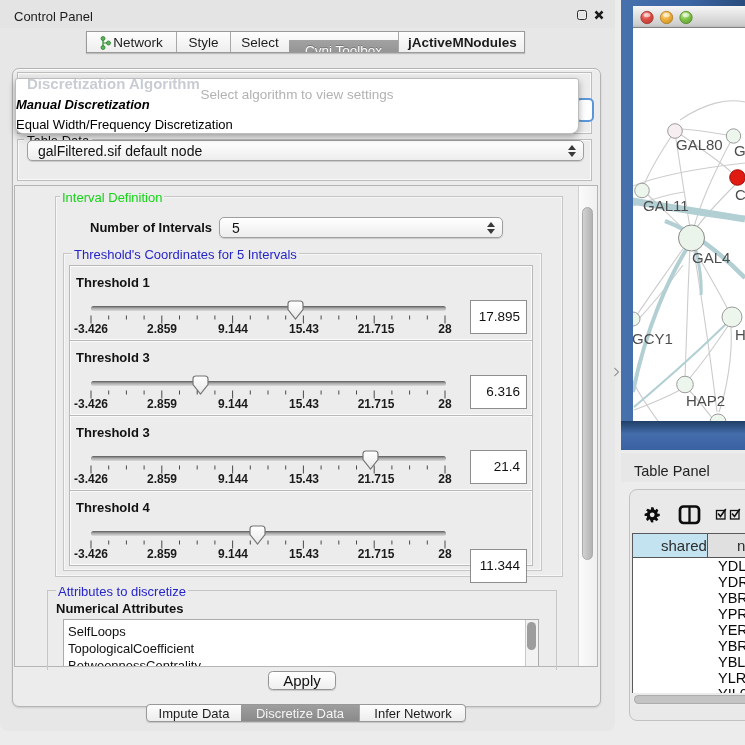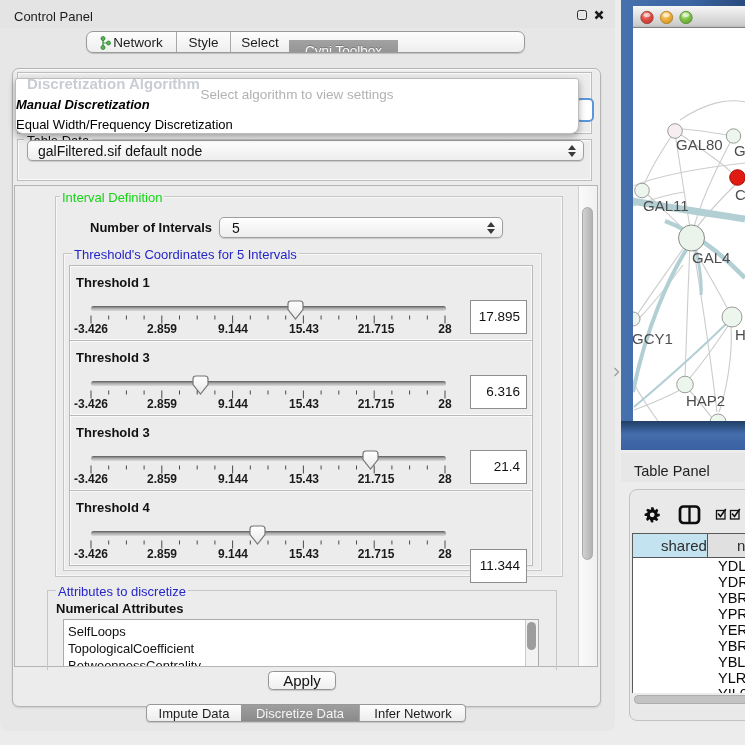--- a/index.html
+++ b/index.html
@@ -34,32 +34,33 @@
 
 <div class="abs" id="cpwin" style="left:0;top:0;width:615px;height:731px;background:#e7e7e7;border-radius:0 0 8px 8px;"></div>
 
 <div class="abs" style="left:0;top:0;width:615px;height:28px;background:#e4e4e4;"></div>
 <div class="abs" style="left:14px;top:9px;font-size:13px;color:#1c1c1c;">Control Panel</div>
 <div class="abs" style="left:577px;top:10px;width:10px;height:10px;border:1.5px solid #2a2a2a;border-radius:2.5px;box-shadow:inset 0 0 0 .5px rgba(255,255,255,.5);"></div>
 <svg class="abs" style="left:594px;top:10px;" width="10" height="10" viewBox="0 0 10 10">
     <path d="M0.6,2.4 L2.4,0.6 L5,3.2 L7.6,0.6 L9.4,2.4 L6.8,5 L9.4,7.6 L7.6,9.4 L5,6.8 L2.4,9.4 L0.6,7.6 L3.2,5 Z" fill="#1a1a1a"></path>
   </svg>
 
-<div class="abs" id="toptabs" style="left:86px;top:31px;width:439px;height:22px;border:1px solid #9a9a9a;border-radius:7px;background:linear-gradient(#fdfdfd,#eeeeee);box-shadow:0 1px 1px rgba(0,0,0,.18);overflow:hidden;">
+<div class="abs" id="toptabs" style="left:86px;top:31px;width:439px;height:22px;border:1px solid #9a9a9a;border-radius:0;background:linear-gradient(#fdfdfd,#eeeeee);box-shadow:0 1px 1px rgba(0,0,0,.18);overflow:hidden;">
   <div class="seg" style="left:0;width:89px;line-height:21px;">
     <svg width="11" height="14" viewBox="0 0 11 14" style="vertical-align:-3px;margin-right:2px;">
       <line x1="3" y1="3" x2="3" y2="11" stroke="#3f9c3f" stroke-width="1.4"></line>
       <line x1="3" y1="7" x2="8" y2="7" stroke="#3f9c3f" stroke-width="1.2"></line>
       <circle cx="3" cy="2.5" r="2" fill="#59b359" stroke="#2f7d2f" stroke-width=".8"></circle>
       <circle cx="3" cy="11.5" r="2" fill="#59b359" stroke="#2f7d2f" stroke-width=".8"></circle>
       <circle cx="8.5" cy="7" r="2" fill="#59b359" stroke="#2f7d2f" stroke-width=".8"></circle>
     </svg>Network</div>
   <div class="seg" style="left:89px;width:54px;line-height:21px;border-left:1px solid #a8a8a8;">Style</div>
   <div class="seg" style="left:143px;width:59px;line-height:21px;border-left:1px solid #a8a8a8;">Select</div>
   <div class="seg" style="left:202px;width:109px;line-height:21px;background:linear-gradient(#a2a2a2,#8d8d8d);color:#fafafa;text-shadow:0 -1px 0 #777;margin-top:8px;">Cyni Toolbox</div>
+  <div class="seg" style="left:311px;width:128px;line-height:21px;border-left:1px solid #a8a8a8;font-weight:bold;">jActiveMNodules</div>
 </div>
 
 <div class="abs" id="mainpanel" style="left:12px;top:68px;width:589px;height:639px;background:#ececec;border:1px solid #b4b4b4;border-radius:7px;box-shadow:inset 0 1px 0 rgba(255,255,255,.8), 0 1px 2px rgba(0,0,0,.12);"></div>
 
 <div class="abs etch" style="left:17px;top:72px;width:575px;height:62px;background:#ececec;"></div>
 <div class="abs" style="left:576px;top:98px;width:18px;height:24px;border:2px solid #5b97d8;border-radius:5px;background:#fff;"></div>
 
 <div class="abs etch" style="left:17px;top:139px;width:575px;height:42px;background:#ececec;"></div>
 <div class="abs" style="left:24px;top:133px;background:#ececec;padding:0 3px;font-size:13px;color:#111;">Table Data</div>
 <div class="combo" style="left:27px;top:140px;width:557px;">

